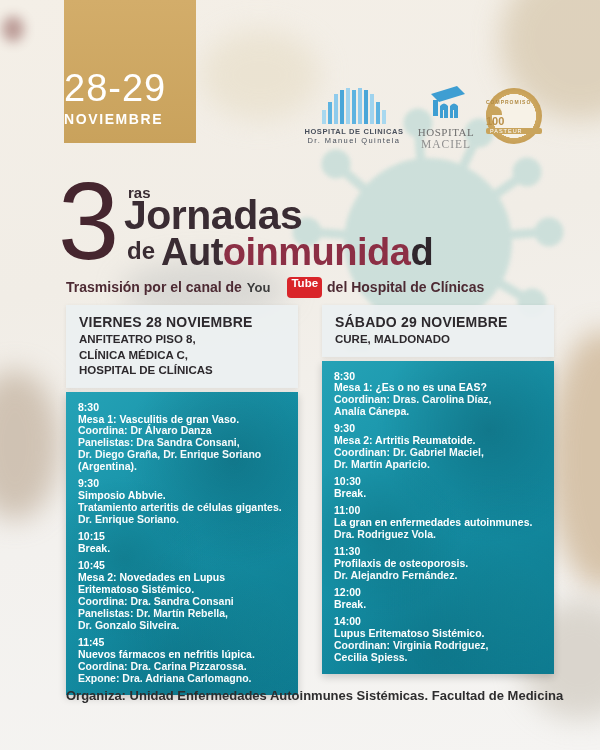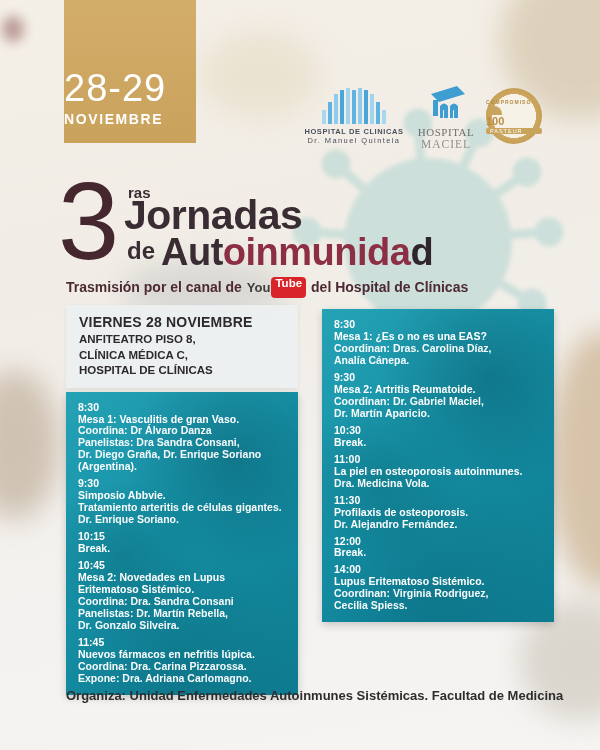--- a/index.html
+++ b/index.html
@@ -42,21 +42,21 @@
   .big3{position:absolute;left:58px;top:166px;font-size:110px;line-height:1;color:#46262f;font-weight:400;}
   .ordinal{position:absolute;left:128px;top:184px;font-size:15px;font-weight:bold;color:#3a2c33;}
   .t-line1{position:absolute;left:124px;top:192px;font-size:41px;font-weight:bold;color:#3a2c33;letter-spacing:-.5px;}
   .t-line2{position:absolute;left:127px;top:231px;white-space:nowrap;}
   .t-line2 .de{font-size:24px;font-weight:bold;color:#3a2c33;margin-right:6px;vertical-align:6px;}
   .t-line2 .seg{font-size:38px;font-weight:bold;letter-spacing:-.5px;}
   .seg.dark{color:#3a2c33;} .seg.accent{color:#8c2f45;} .seg.end{color:#2f262c;}
 
   .subtitle{position:absolute;left:66px;top:277px;font-size:14px;font-weight:bold;color:#4d2a33;
     display:flex;align-items:center;gap:5px;white-space:nowrap;}
-  .yt{display:inline-flex;align-items:center;gap:1px;}
+  .yt{display:inline-flex;align-items:center;gap:17px;}
   .yt .you{color:#3c3c3c;font-size:13px;font-weight:bold;}
   .yt .tube{background:#d9252a;color:#fff;font-size:11.5px;font-weight:bold;
     padding:1px 4px 8px;border-radius:4px;line-height:1;}
 
   
   .col{position:absolute;top:305px;width:232px;}
   .col.left{left:66px;} .col.right{left:322px;}
   .day-head{background:rgba(236,240,241,.92);padding:9px 13px;color:#2d292d;box-shadow:0 1px 4px rgba(0,0,0,.08);}
   .day-head .day{font-size:14px;font-weight:bold;letter-spacing:.2px;margin-bottom:2px;}
   .day-head [data-name="venue-lines"] div{font-size:11.5px;font-weight:600;line-height:1.35;}
@@ -208,42 +208,48 @@
           <div class="etime" data-name="entry-time">11:45</div>
           <div class="etitle" data-name="entry-title">Nuevos fármacos en nefritis lúpica.</div>
           <div class="edetail" data-name="entry-detail">Coordina: Dra. Carina Pizzarossa.</div>
           <div class="edetail" data-name="entry-detail">Expone: Dra. Adriana Carlomagno.</div>
         </div>
       </div>
   </div>
 </div>
 
 <div class="col right" data-name="saturday-column">
+  <div class="day-head" data-name="day-header">
+    <div class="day" data-name="day-title">SÁBADO 29 NOVIEMBRE</div>
+    <div data-name="venue-lines">
+        <div data-name="venue-line">CURE, MALDONADO</div>
+      </div>
+  </div>
   <div class="sched" data-name="schedule-box">
     <div data-name="schedule-list">
         <div class="entry" data-name="schedule-entry">
           <div class="etime" data-name="entry-time">8:30</div>
           <div class="etitle" data-name="entry-title">Mesa 1: ¿Es o no es una EAS?</div>
           <div class="edetail" data-name="entry-detail">Coordinan: Dras. Carolina Díaz,</div>
           <div class="edetail" data-name="entry-detail">Analía Cánepa.</div>
         </div>
         <div class="entry" data-name="schedule-entry">
           <div class="etime" data-name="entry-time">9:30</div>
           <div class="etitle" data-name="entry-title">Mesa 2: Artritis Reumatoide.</div>
           <div class="edetail" data-name="entry-detail">Coordinan: Dr. Gabriel Maciel,</div>
           <div class="edetail" data-name="entry-detail">Dr. Martín Aparicio.</div>
         </div>
         <div class="entry" data-name="schedule-entry">
           <div class="etime" data-name="entry-time">10:30</div>
           <div class="etitle" data-name="entry-title">Break.</div>
         </div>
         <div class="entry" data-name="schedule-entry">
           <div class="etime" data-name="entry-time">11:00</div>
-          <div class="etitle" data-name="entry-title">La piel en osteoporosis autoinmunes.</div>
-          <div class="edetail" data-name="entry-detail">Dra. Medicina Vola.</div>
+          <div class="etitle" data-name="entry-title">La gran en enfermedades autoinmunes.</div>
+          <div class="edetail" data-name="entry-detail">Dra. Rodriguez Vola.</div>
         </div>
         <div class="entry" data-name="schedule-entry">
           <div class="etime" data-name="entry-time">11:30</div>
           <div class="etitle" data-name="entry-title">Profilaxis de osteoporosis.</div>
           <div class="edetail" data-name="entry-detail">Dr. Alejandro Fernández.</div>
         </div>
         <div class="entry" data-name="schedule-entry">
           <div class="etime" data-name="entry-time">12:00</div>
           <div class="etitle" data-name="entry-title">Break.</div>
         </div>

